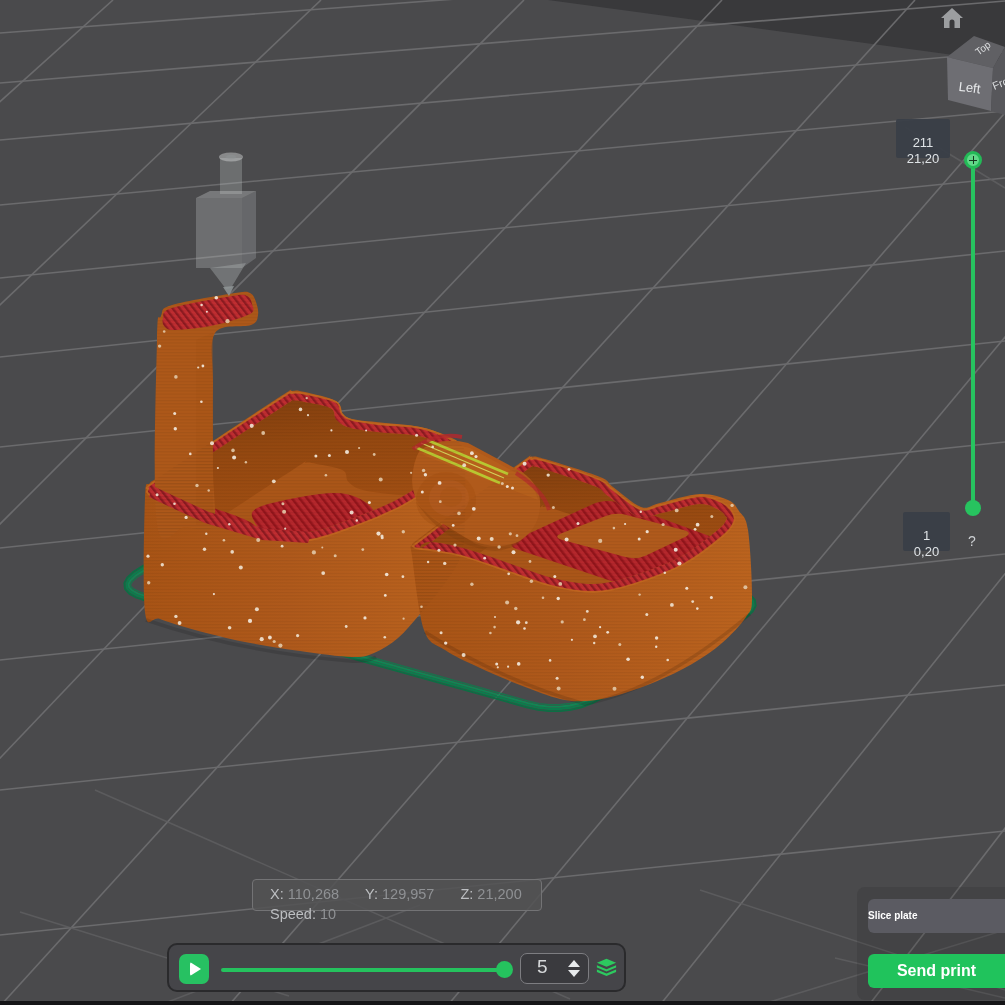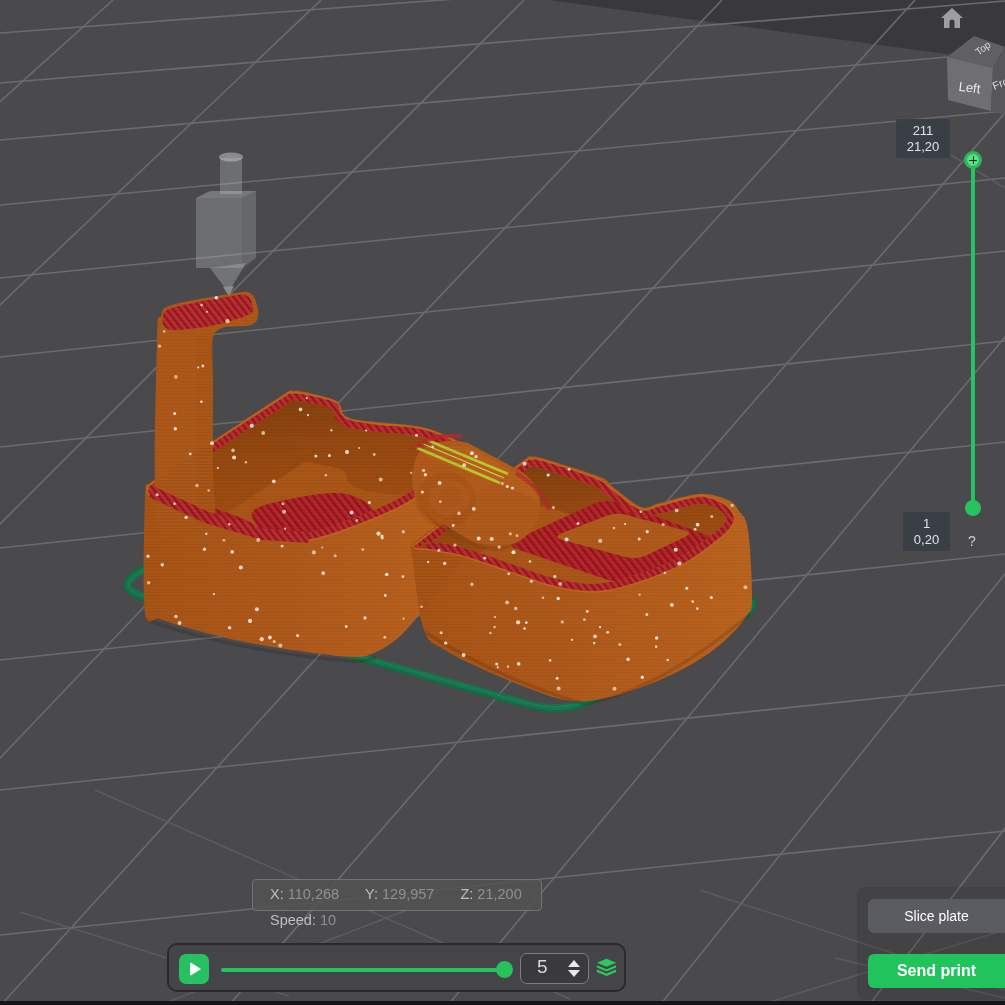--- a/index.html
+++ b/index.html
@@ -1,35 +1,35 @@
 <!DOCTYPE html>
 <html><head><meta charset="utf-8"><style>
 *{margin:0;padding:0;box-sizing:border-box}
 html,body{width:1005px;height:1005px;overflow:hidden;background:#4a4a4c;font-family:"Liberation Sans",sans-serif}
 #stage{position:relative;width:1005px;height:1005px}
 #scene{position:absolute;left:0;top:0}
-.lbl{position:absolute;background:rgba(56,62,70,0.92);color:#dfe3e6;font-size:13px;line-height:15.5px;text-align:center;padding:4px 8px;border-radius:2px}
+.lbl{position:absolute;background:rgba(56,62,70,0.92);color:#dfe3e6;font-size:13px;line-height:15.5px;text-align:center;padding:16px 8px;border-radius:2px}
 #botstrip{position:absolute;left:0;bottom:0;width:1005px;height:4px;background:#151517}
 #btnshadow{position:absolute;left:857px;top:887px;width:148px;height:113px;background:rgba(25,25,27,0.13);border-radius:8px 0 0 8px}
 #tooltip{position:absolute;left:252px;top:879px;width:290px;height:32px;background:rgba(82,82,84,0.85);border:1px solid #737375;border-radius:4px;font-size:14.5px;color:#bdbfc2;padding:6px 0 0 17px;white-space:nowrap}
 #tooltip .v{color:#8f9194}
 #tooltip .r1 span.g{margin-right:26px}
-#tooltip .r2{margin-top:10px}
+#tooltip .r2{margin-top:4px}
 #bar{position:absolute;left:167px;top:943px;width:459px;height:49px;background:#454549;border:2px solid #2a2a2c;border-radius:10px}
 #play{position:absolute;left:10px;top:9px;width:30px;height:30px;background:#27c162;border-radius:7px}
 #play:after{content:"";position:absolute;left:11px;top:8px;border-left:11px solid #fff;border-top:7px solid transparent;border-bottom:7px solid transparent;border-radius:2px}
 #track{position:absolute;left:52px;top:23px;width:284px;height:3.5px;background:#25c25e;border-radius:2px}
 #knob{position:absolute;left:327px;top:16px;width:17px;height:17px;background:#25c25e;border-radius:50%}
 #numbox{position:absolute;left:351px;top:8px;width:69px;height:31px;background:#3a3a3e;border:1.5px solid #7d7d81;border-radius:7px;color:#d6d8da;font-size:19px}
 #numbox .n{position:absolute;left:16px;top:2px}
 .spin{position:absolute;right:8px;width:0;height:0;border-left:6px solid transparent;border-right:6px solid transparent}
 .up{top:6px;border-bottom:7px solid #e8eaec}
 .dn{bottom:6px;border-top:7px solid #e8eaec}
 #layersicon{position:absolute;left:427px;top:13px;width:21px;height:20px}
-#sliceplate{position:absolute;left:868px;top:899px;width:137px;height:34px;background:#5b5b62;border-radius:6px 0 0 6px;color:#fff;font-weight:normal;font-size:14px;text-align:center;line-height:34px}
+#sliceplate{position:absolute;left:868px;top:899px;width:137px;height:34px;background:#5b5b62;border-radius:6px 0 0 6px;color:#fff;font-weight:bold;font-size:10px;line-height:34px}
 #sendprint{position:absolute;left:868px;top:954px;width:137px;height:34px;background:#20c35c;border-radius:6px 0 0 6px;color:#fff;font-weight:bold;font-size:16px;text-align:center;line-height:34px}
 #vslider{position:absolute;left:971px;top:160px;width:4px;height:348px;background:#27c35f}
 #vknobtop{position:absolute;left:964px;top:151px;width:18px;height:18px;border-radius:50%;background:#61d888;border:3px solid #23ba57}
 #vknobtop:before{content:"";position:absolute;left:5.5px;top:2px;width:1.6px;height:8px;background:#14381f}
 #vknobtop:after{content:"";position:absolute;left:2px;top:5.5px;width:8px;height:1.6px;background:#14381f}
 #vknobbot{position:absolute;left:965px;top:500px;width:16px;height:16px;border-radius:50%;background:#27c35f}
 #lbl211{left:896px;top:119px;width:54px;height:39px}
 #lbl020{left:903px;top:512px;width:47px;height:39px}
 #qmark{position:absolute;left:968px;top:533px;color:#cdd0d3;font-size:14px}
 #homeicon{position:absolute;left:939px;top:6px}

